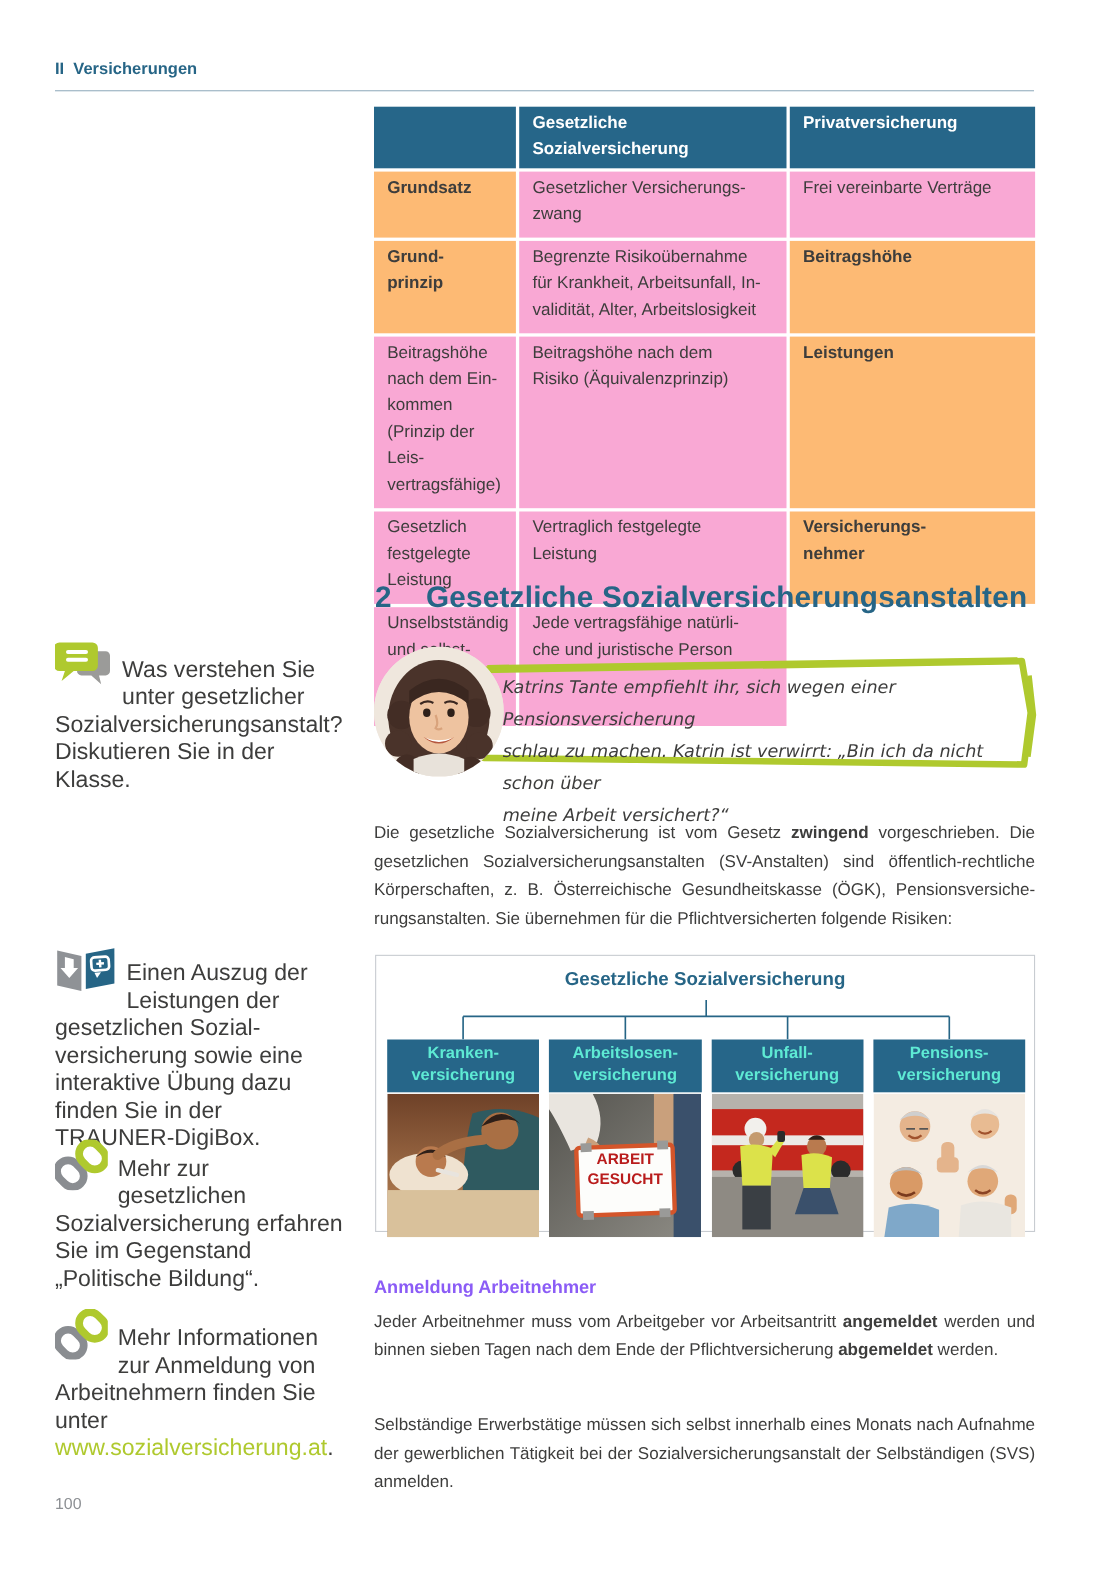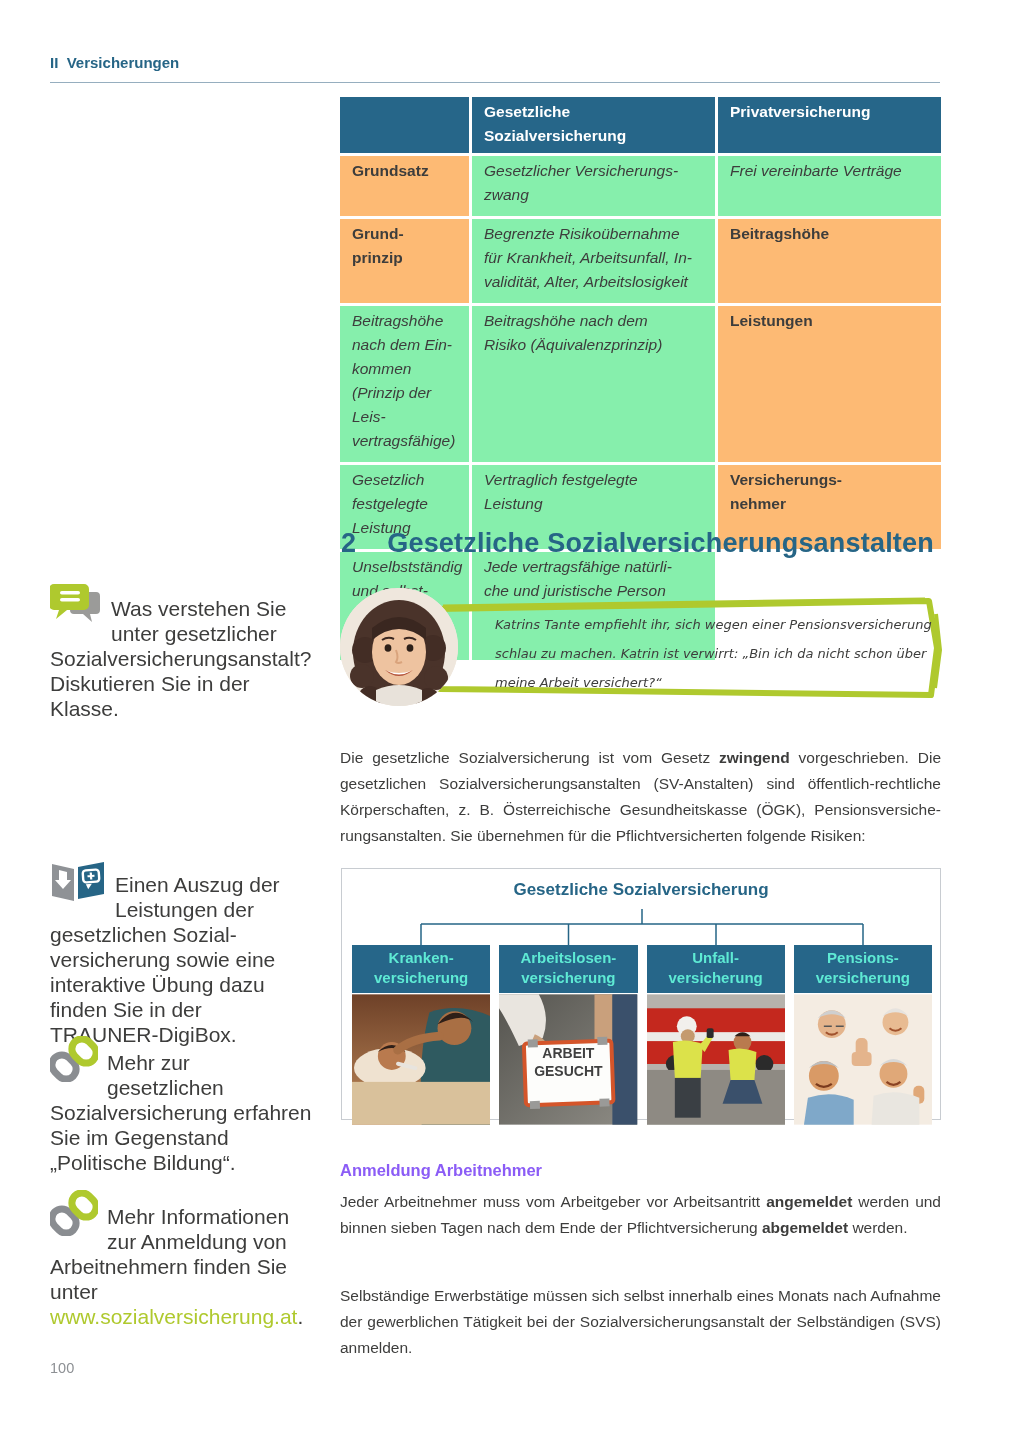--- a/index.html
+++ b/index.html
@@ -8,48 +8,48 @@
 
   
   .chapter-header { position:absolute; left:50px; top:54px; font-size:15px; font-weight:bold; color:#266586; white-space:pre; }
   .header-rule { position:absolute; left:50px; top:82px; width:890px; height:1px; background:#96aebf; }
 
   
   .cmp-table { position:absolute; left:340px; top:97px; width:601px; display:grid; grid-template-columns:129px 243px 1fr; gap:3px; font-size:15.5px; }
   .cmp-table .cell { padding:3px 12px 9px 12px; line-height:24px; white-space:pre-line; }
   .cmp-table .th { background:#266689; color:#fff; font-weight:bold; padding-top:3px; padding-bottom:5px; }
   .cmp-table .rowlabel { background:#fdba74; font-weight:bold; }
-  .cmp-table .td { background:#86efac;font-style:italic; }
+  .cmp-table .td { background:#f9a8d4; }
 
   
   .section-heading { position:absolute; left:341px; top:528px; display:flex; gap:31px; font-size:27px; font-weight:bold; color:#266586; letter-spacing:.2px; }
 
   
   .avatar { position:absolute; left:340px; top:588px; width:118px; height:118px; border-radius:50%; overflow:hidden; z-index:3; background:#efe7de; }
   .bubble { position:absolute; left:427px; top:596px; width:518px; height:108px; z-index:2; }
   .bubble svg.frame { position:absolute; left:0; top:0; width:100%; height:100%; }
-  .bubble .bubble-text { position:absolute; left:30px; top:14px; width:474px; font-family:"DejaVu Sans", sans-serif; font-style:italic; font-size:13px; line-height:29px; color:#3d3d3c; white-space:pre-line;margin-left:38px; }
+  .bubble .bubble-text { position:absolute; left:30px; top:14px; width:474px; font-family:"DejaVu Sans", sans-serif; font-style:italic; font-size:16px; line-height:29px; color:#3d3d3c; white-space:pre-line; }
 
   
   .para { position:absolute; left:340px; width:601px; font-size:15.5px; line-height:26px; text-align:justify; color:#3d3d3c; }
   .b { font-weight:bold; }
   .intro { top:745px; }
   .anmeldung-heading { position:absolute; left:340px; top:1161px; font-size:16.5px; font-weight:bold; color:#8b5cf6; }
   .para1 { top:1189px; }
   .para2 { top:1283px; }
 
   
   .diagram { position:absolute; left:341px; top:868px; width:600px; height:252px; border:1px solid #c8ccd1; background:#fff; }
   .diagram-title { text-align:center; margin-top:11px; font-size:17px; font-weight:bold; color:#266586; }
   .connectors { position:absolute; left:10px; top:40px; width:580px; height:36px; }
   .branches { position:absolute; left:10px; top:76px; width:580px; display:grid; grid-template-columns:repeat(4,1fr); gap:9px; }
   .branch-label { background:#266689; color:#5eead4; font-weight:bold; text-align:center; font-size:15px; line-height:20px; padding:3px 2px 5px 2px; white-space:pre-line; }
   .branch-photo { position:relative; height:131px; margin-top:1px; overflow:hidden; }
   .branch-photo svg { display:block; width:100%; height:100%; }
-  .sign-text { position:absolute; left:14%; top:38%; width:72%; text-align:center; font-weight:bold; font-size:14px; line-height:18px; color:#404040; white-space:pre-line; }
+  .sign-text { position:absolute; left:14%; top:38%; width:72%; text-align:center; font-weight:bold; font-size:14px; line-height:18px; color:#b91c1c; white-space:pre-line; }
 
   
   .note { position:absolute; left:50px; width:262px; font-size:21px; line-height:25px; color:#3d3d3c; }
   .note .icon { float:left; margin:-14px 9px 2px 0; }
   .note a { color:#afc92e; text-decoration:none; }
   .n1 { top:596px; }
   .n2 { top:872px; }
   .n3 { top:1050px; }
   .n4 { top:1204px; }
 

